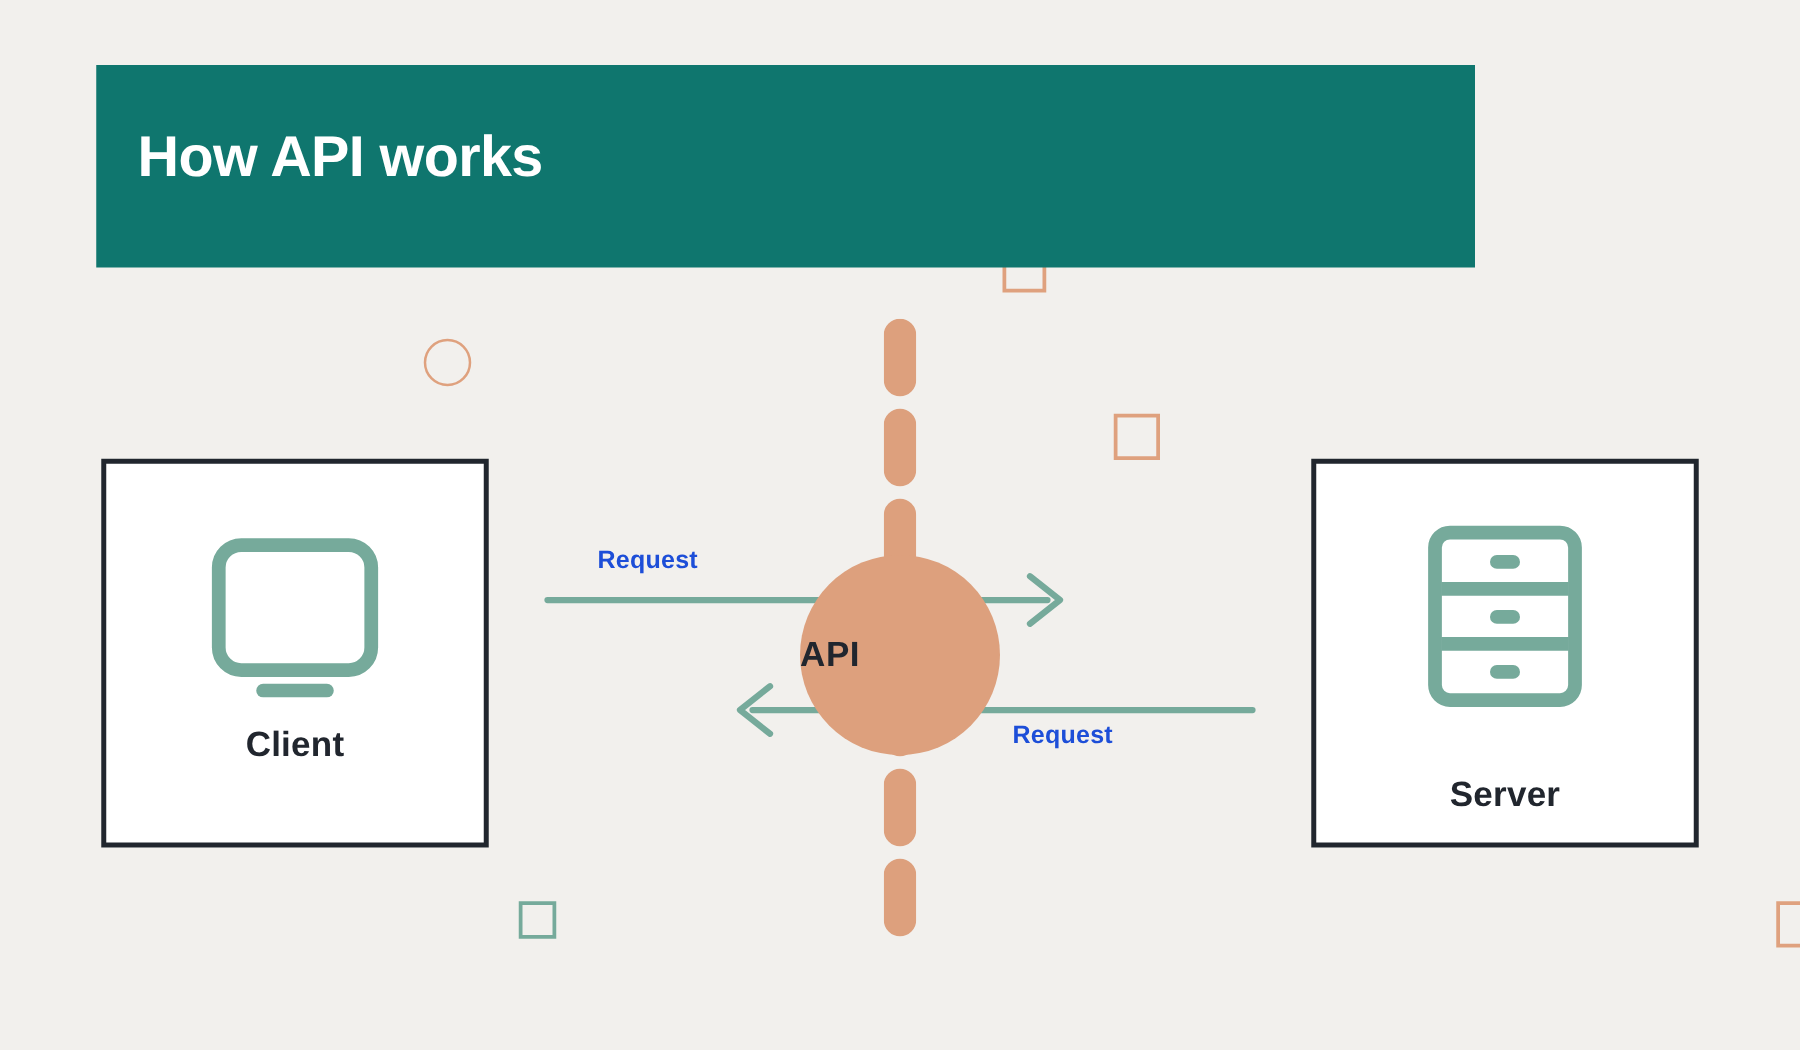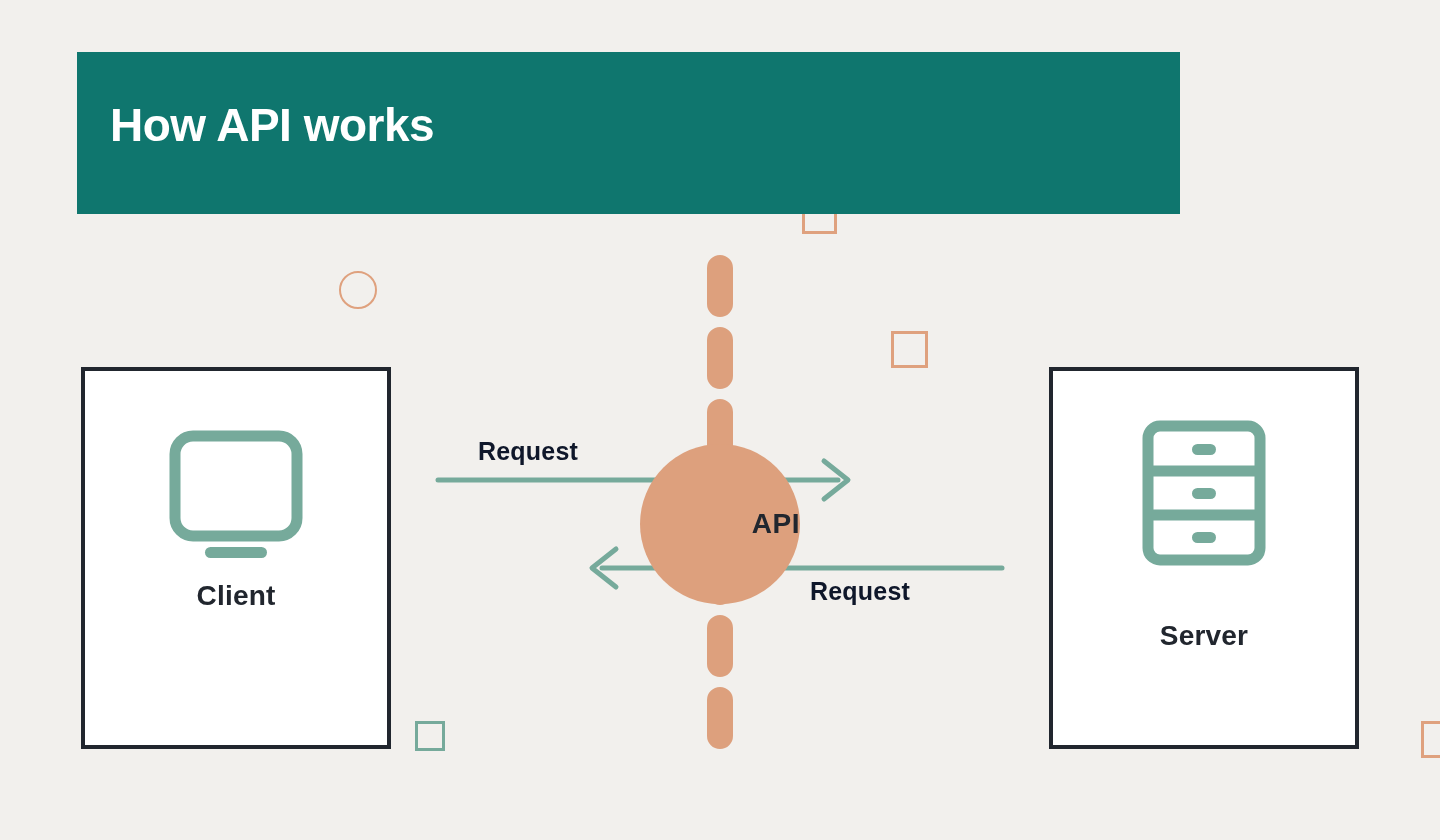--- a/index.html
+++ b/index.html
@@ -66,21 +66,21 @@
     width: 26px;
     height: 530px;
     z-index: 5;
   }
 
   
   .node-box {
     position: absolute;
     box-sizing: border-box;
     width: 310px;
-    height: 382px;
+    height: 311px;
     top: 367px;
     background: #FFFFFF;
     border: 4px solid #21262E;
     z-index: 10;
     display: flex;
     flex-direction: column;
     align-items: center;
     justify-content: flex-start;
   }
   #node-client { left: 81px; }
@@ -106,43 +106,43 @@
     position: absolute;
     left: 0;
     top: 0;
     width: 1440px;
     height: 840px;
     z-index: 8;
   }
 
   .arrow-label {
     position: absolute;
-    font-size: 25px;
-    font-weight: bold;
-    color: #0f172a;
+    font-size: 20px;
+    font-weight: bold;
+    color: #1d4ed8;
     letter-spacing: 0.2px;
     white-space: nowrap;
     z-index: 9;
   }
   #label-request { left: 478px; top: 437px; }
   #label-response { left: 810px; top: 577px; }
 
   
   #api-hub {
     position: absolute;
     left: 640px;
     top: 444px;
     width: 160px;
     height: 160px;
     border-radius: 50%;
     background: #DDA07D;
     z-index: 12;
     display: flex;
     align-items: center;
-    justify-content: flex-end;
+    justify-content: flex-start;
   }
   #api-hub-label {
     font-size: 28px;
     font-weight: bold;
     color: #21262E;
     letter-spacing: 0.5px;
   }
 </style>
 </head>
 <body>

